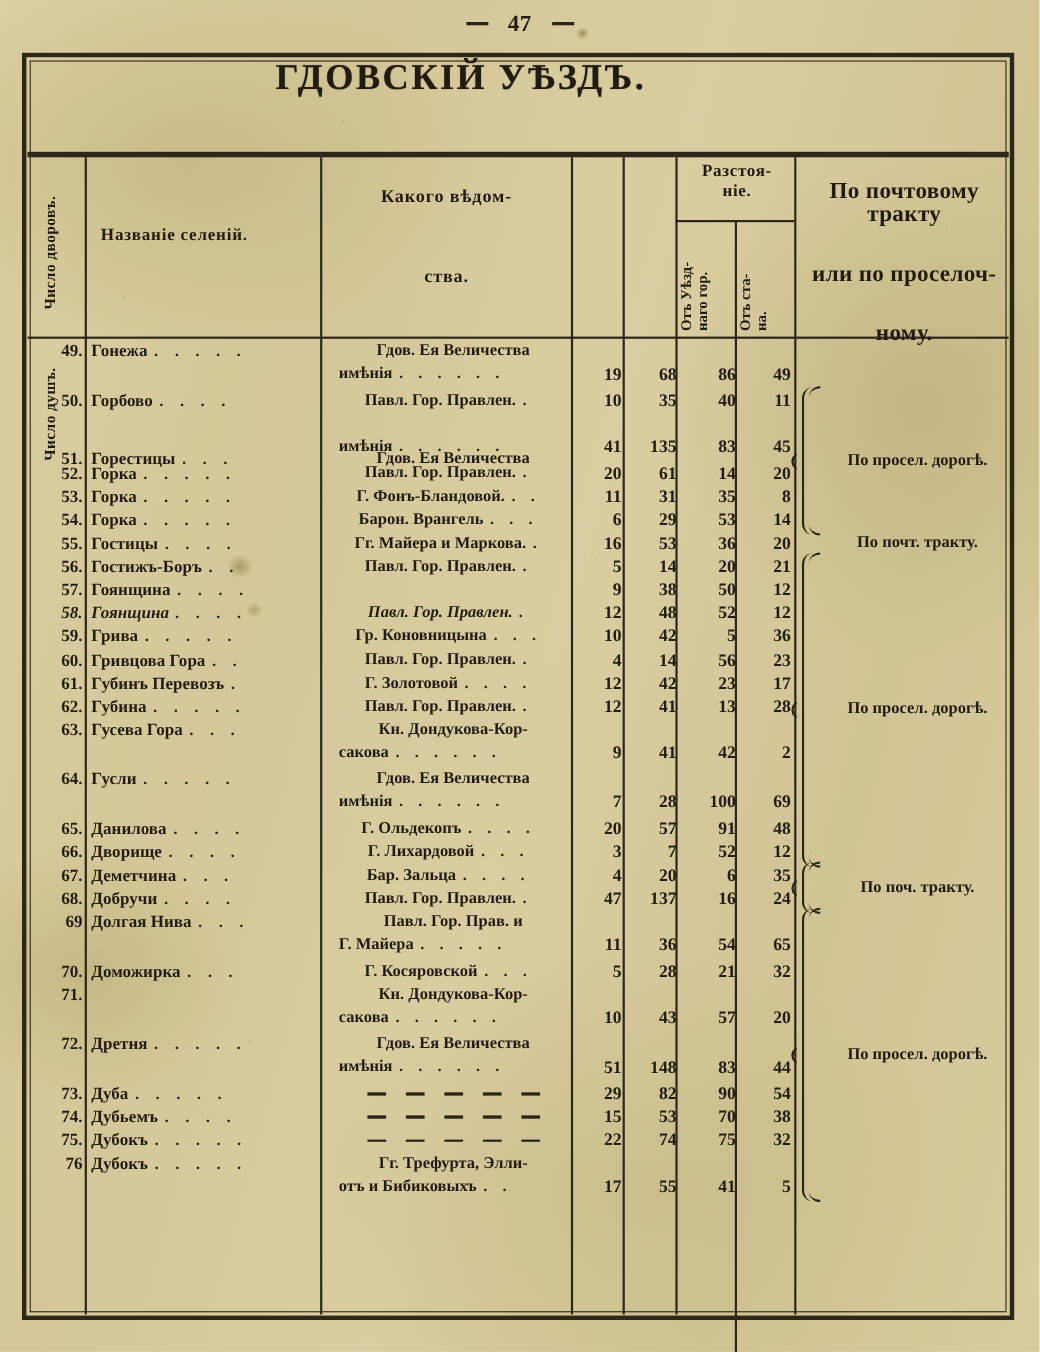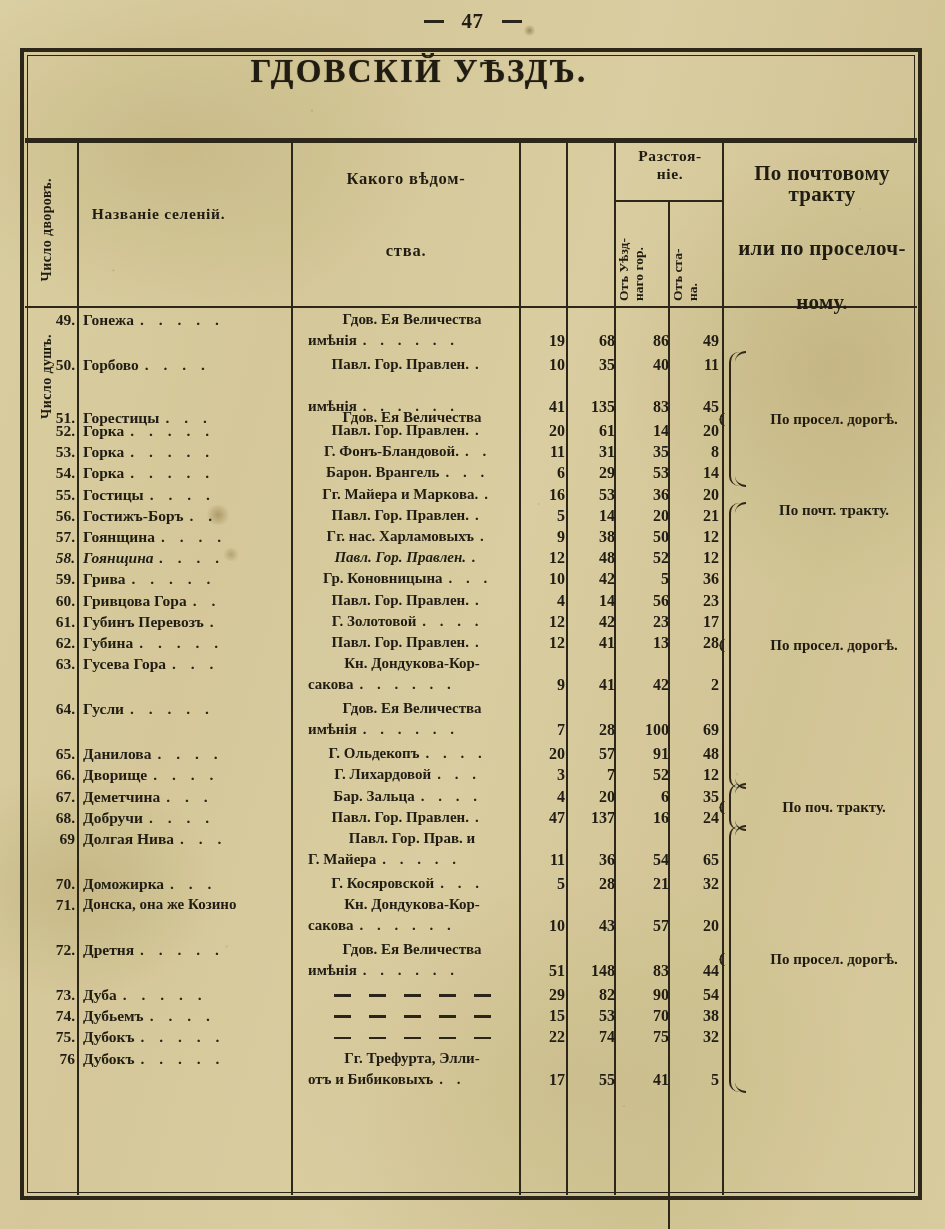--- a/index.html
+++ b/index.html
@@ -363,21 +363,20 @@
       </div>
       <div class="row" style="top: 195.888px;">
         <div class="c-yards">5</div>
         <div class="c-souls">14</div>
         <div class="c-dcity">20</div>
         <div class="c-dstan">21</div>
       </div>
       <div class="row" style="top: 217.088px;">
         <div class="c-num">57.</div>
         <div class="c-name">Гоянщина<span class="dots">.&nbsp;.&nbsp;.&nbsp;.&nbsp;</span></div>
-        <div class="c-dept">Гг. нас. Харламовыхъ<span class="dots">.&nbsp;</span></div>
       </div>
       <div class="row" style="top: 217.088px;">
         <div class="c-yards">9</div>
         <div class="c-souls">38</div>
         <div class="c-dcity">50</div>
         <div class="c-dstan">12</div>
       </div>
       <div class="row" style="top: 238.288px; font-style: italic;">
         <div class="c-num">58.</div>
         <div class="c-name">Гоянщина<span class="dots">.&nbsp;.&nbsp;.&nbsp;.&nbsp;</span></div>
@@ -525,21 +524,20 @@
         <div class="c-dept">Г. Косяровской<span class="dots">.&nbsp;.&nbsp;.&nbsp;</span></div>
       </div>
       <div class="row" style="top: 563.92px;">
         <div class="c-yards">5</div>
         <div class="c-souls">28</div>
         <div class="c-dcity">21</div>
         <div class="c-dstan">32</div>
       </div>
       <div class="row" style="top: 585.12px;">
         <div class="c-num">71.</div>
-        <div class="c-name wide">Донска, она же Козино</div>
         <div class="c-dept">Кн. Дондукова-Кор-</div>
       </div>
       <div class="row" style="top: 606.32px;">
         <div class="c-dept left">сакова<span class="dots">.&nbsp;.&nbsp;.&nbsp;.&nbsp;.&nbsp;.&nbsp;</span></div>
       </div>
       <div class="row" style="top: 606.32px;">
         <div class="c-yards">10</div>
         <div class="c-souls">43</div>
         <div class="c-dcity">57</div>
         <div class="c-dstan">20</div>
@@ -605,21 +603,21 @@
         <div class="c-dcity">41</div>
         <div class="c-dstan">5</div>
       </div>
     </div>
   <div id="routecol">
       <div class="grp" style="top: 208.944px; height: 133.744px;">
         <div class="brace"></div>
         <div class="brace-mid"></div>
         <div class="grp-label">По просел. дорогѣ.</div>
       </div>
-      <div class="grp grp-nobrace" style="top: 354px; height: 25.2px;">
+      <div class="grp grp-nobrace" style="top: 338px; height: 25.2px;">
         <div class="grp-label">По почт. тракту.</div>
       </div>
       <div class="grp" style="top: 359.888px; height: 284.688px;">
         <div class="brace"></div>
         <div class="brace-mid"></div>
         <div class="grp-label">По просел. дорогѣ.</div>
       </div>
       <div class="grp" style="top: 640.576px; height: 46.4px;">
         <div class="brace"></div>
         <div class="brace-mid"></div>

